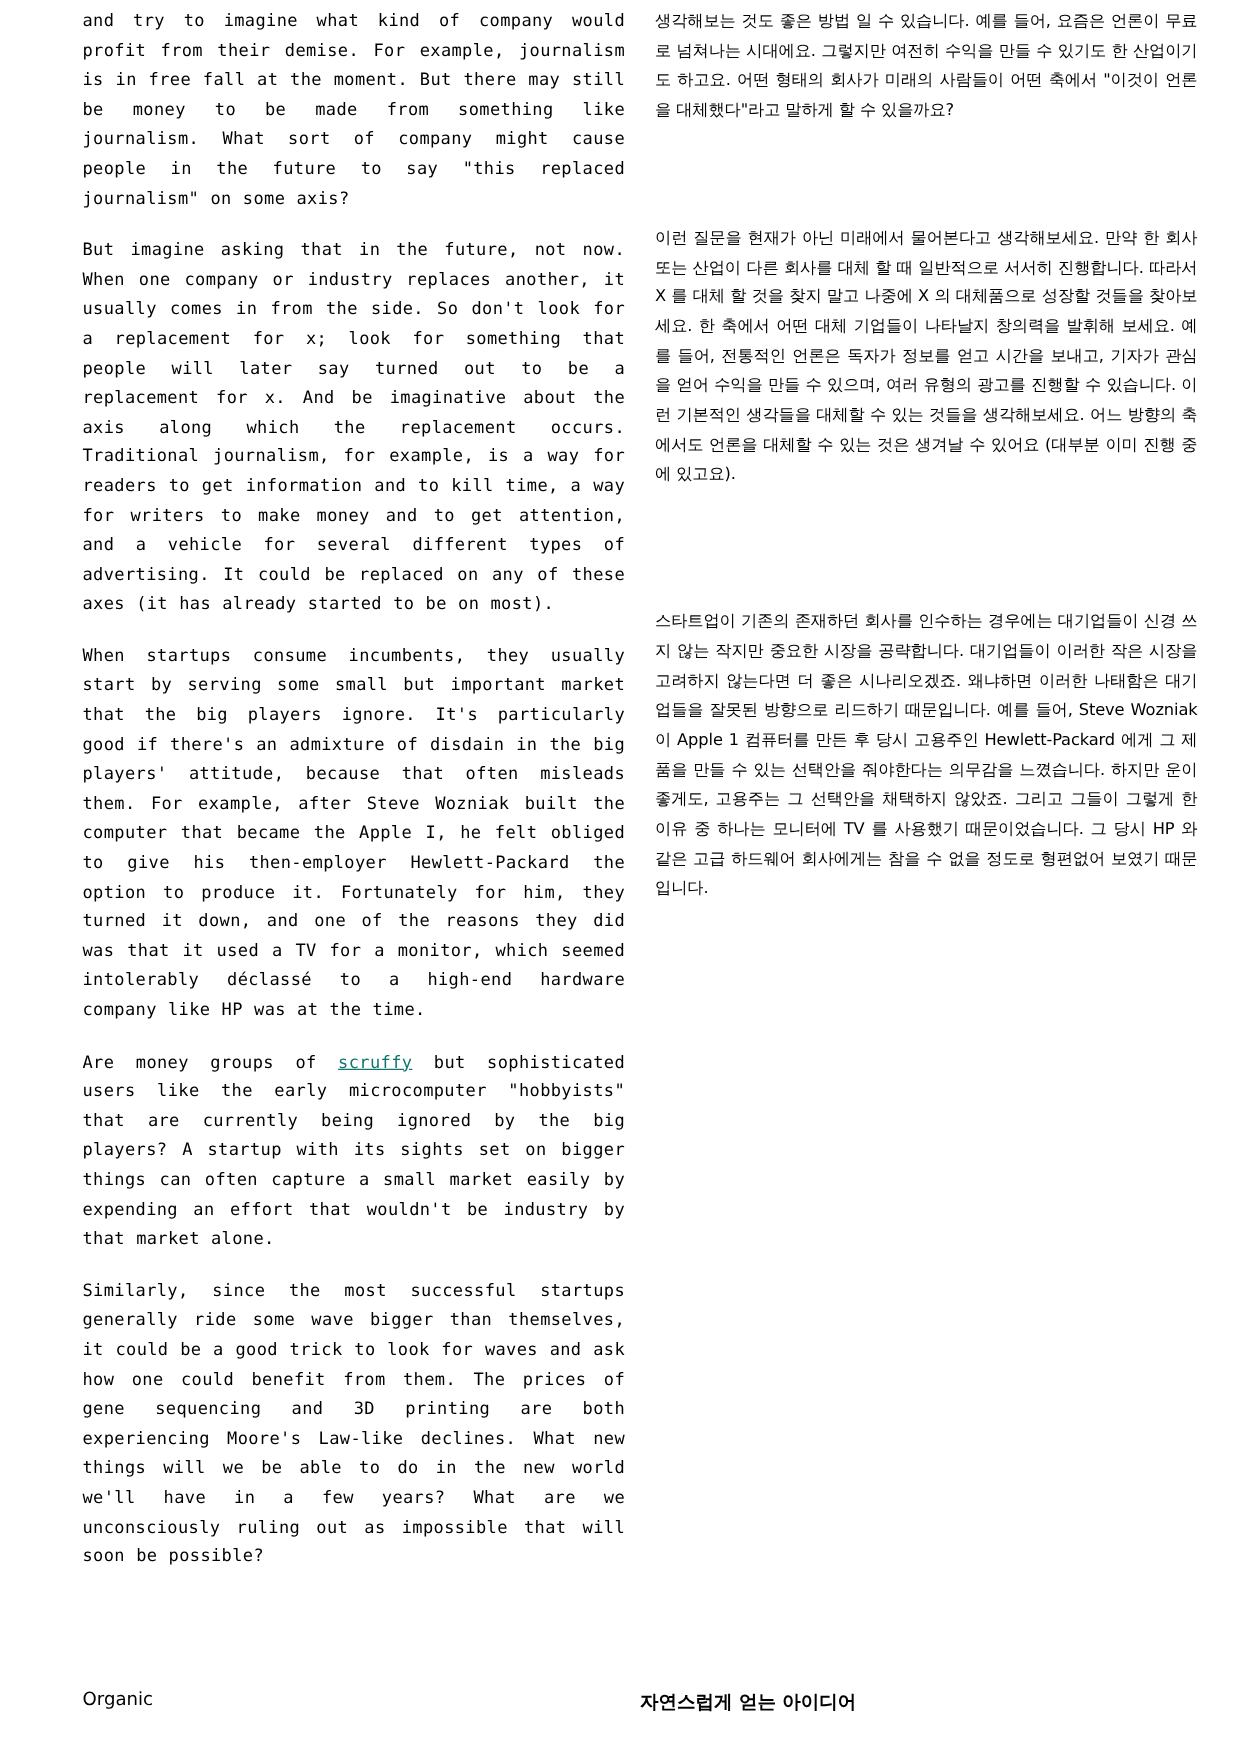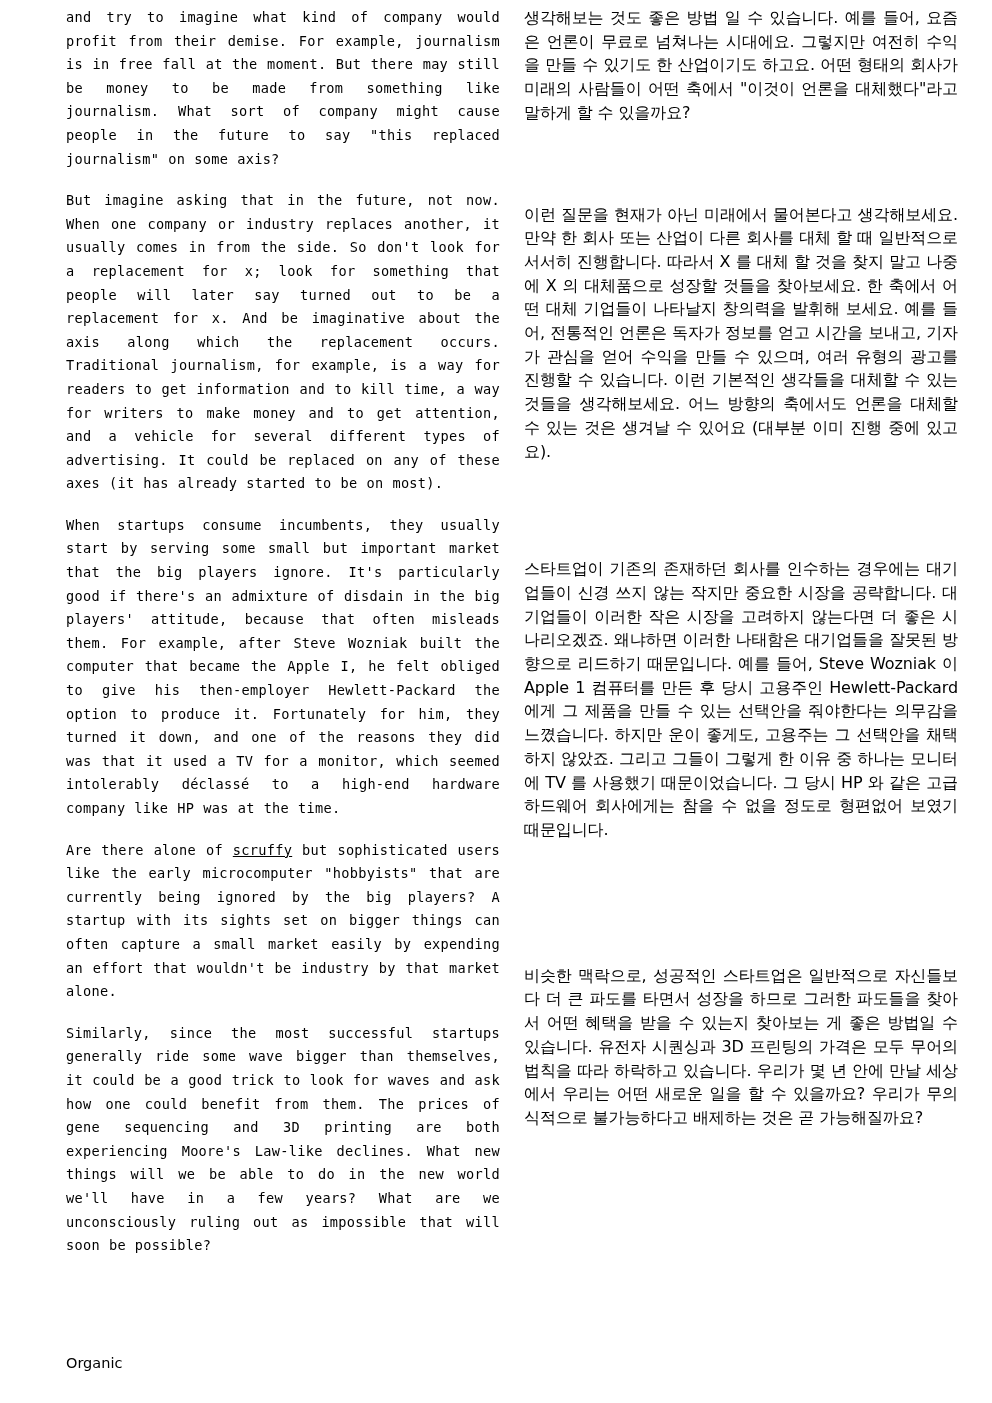--- a/index.html
+++ b/index.html
@@ -46,30 +46,30 @@
     letter-spacing: 0.2px;
     word-spacing: 0.5px;
   }
   .col-left p.para {
     font-family: "DejaVu Sans Mono", monospace;
     font-size: 13.6px;
     letter-spacing: 0.3px;
   }
   .col-right p.para {
     font-family: "DejaVu Sans", sans-serif;
-    font-size: 16px;
+    font-size: 13px;
     line-height: 23.7px;
     letter-spacing: -0.1px;
     word-spacing: 0px;
   }
   .spacer-block {
     display: block;
   }
   a.inline-link {
-    color: #000000;
+    color: #0f766e;
     text-decoration: underline;
   }
   .footer-row {
     position: absolute;
     left: 50px;
     right: 50px;
     bottom: 32px;
     display: flex;
     flex-direction: row;
   }
@@ -90,34 +90,34 @@
 <body>
 
 <div class="page">
 
   <div class="columns">
 
     <div class="col col-left">
       <p class="para">and try to imagine what kind of company would profit from their demise. For example, journalism is in free fall at the moment. But there may still be money to be made from something like journalism. What sort of company might cause people in the future to say "this replaced journalism" on some axis?</p>
       <p class="para">But imagine asking that in the future, not now. When one company or industry replaces another, it usually comes in from the side. So don't look for a replacement for x; look for something that people will later say turned out to be a replacement for x. And be imaginative about the axis along which the replacement occurs. Traditional journalism, for example, is a way for readers to get information and to kill time, a way for writers to make money and to get attention, and a vehicle for several different types of advertising. It could be replaced on any of these axes (it has already started to be on most).</p>
       <p class="para">When startups consume incumbents, they usually start by serving some small but important market that the big players ignore. It's particularly good if there's an admixture of disdain in the big players' attitude, because that often misleads them. For example, after Steve Wozniak built the computer that became the Apple I, he felt obliged to give his then-employer Hewlett-Packard the option to produce it. Fortunately for him, they turned it down, and one of the reasons they did was that it used a TV for a monitor, which seemed intolerably déclassé to a high-end hardware company like HP was at the time.</p>
-      <p class="para"><span>Are there alone of </span><a class="inline-link" href="#">scruffy</a><span> but sophisticated users like the early microcomputer "hobbyists" that are currently being ignored by the big players? A startup with its sights set on bigger things can often capture a small market easily by expending an effort that wouldn't be industry by that market alone.</span></p>
+      <p class="para"><span>Are money groups of </span><a class="inline-link" href="#">scruffy</a><span> but sophisticated users like the early microcomputer "hobbyists" that are currently being ignored by the big players? A startup with its sights set on bigger things can often capture a small market easily by expending an effort that wouldn't be industry by that market alone.</span></p>
       <p class="para">Similarly, since the most successful startups generally ride some wave bigger than themselves, it could be a good trick to look for waves and ask how one could benefit from them. The prices of gene sequencing and 3D printing are both experiencing Moore's Law-like declines. What new things will we be able to do in the new world we'll have in a few years? What are we unconsciously ruling out as impossible that will soon be possible?</p>
     </div>
 
     <div class="col col-right">
       <p class="para">생각해보는 것도 좋은 방법 일 수 있습니다. 예를 들어, 요즘은 언론이 무료로 넘쳐나는 시대에요. 그렇지만 여전히 수익을 만들 수 있기도 한 산업이기도 하고요. 어떤 형태의 회사가 미래의 사람들이 어떤 축에서 "이것이 언론을 대체했다"라고 말하게 할 수 있을까요?</p>
       <div class="spacer-block" style="height:60px"></div>
       <p class="para">이런 질문을 현재가 아닌 미래에서 물어본다고 생각해보세요. 만약 한 회사 또는 산업이 다른 회사를 대체 할 때 일반적으로 서서히 진행합니다. 따라서 X 를 대체 할 것을 찾지 말고 나중에 X 의 대체품으로 성장할 것들을 찾아보세요. 한 축에서 어떤 대체 기업들이 나타날지 창의력을 발휘해 보세요. 예를 들어, 전통적인 언론은 독자가 정보를 얻고 시간을 보내고, 기자가 관심을 얻어 수익을 만들 수 있으며, 여러 유형의 광고를 진행할 수 있습니다. 이런 기본적인 생각들을 대체할 수 있는 것들을 생각해보세요. 어느 방향의 축에서도 언론을 대체할 수 있는 것은 생겨날 수 있어요 (대부분 이미 진행 중에 있고요).</p>
       <div class="spacer-block" style="height:76px"></div>
       <p class="para">스타트업이 기존의 존재하던 회사를 인수하는 경우에는 대기업들이 신경 쓰지 않는 작지만 중요한 시장을 공략합니다. 대기업들이 이러한 작은 시장을 고려하지 않는다면 더 좋은 시나리오겠죠. 왜냐하면 이러한 나태함은 대기업들을 잘못된 방향으로 리드하기 때문입니다. 예를 들어, Steve Wozniak 이 Apple 1 컴퓨터를 만든 후 당시 고용주인 Hewlett-Packard 에게 그 제품을 만들 수 있는 선택안을 줘야한다는 의무감을 느꼈습니다. 하지만 운이 좋게도, 고용주는 그 선택안을 채택하지 않았죠. 그리고 그들이 그렇게 한 이유 중 하나는 모니터에 TV 를 사용했기 때문이었습니다. 그 당시 HP 와 같은 고급 하드웨어 회사에게는 참을 수 없을 정도로 형편없어 보였기 때문입니다.</p>
       <div class="spacer-block" style="height:26px"></div>
       <div class="spacer-block" style="height:78px"></div>
-      <p class="para">비슷한 맥락으로, 성공적인 스타트업은 일반적으로 자신들보다 더 큰 파도를 타면서 성장을 하므로 그러한 파도들을 찾아서 어떤 혜택을 받을 수 있는지 찾아보는 게 좋은 방법일 수 있습니다. 유전자 시퀀싱과 3D 프린팅의 가격은 모두 무어의 법칙을 따라 하락하고 있습니다. 우리가 몇 년 안에 만날 세상에서 우리는 어떤 새로운 일을 할 수 있을까요? 우리가 무의식적으로 불가능하다고 배제하는 것은 곧 가능해질까요?</p>
     </div>
 
   </div>
 
   <div class="footer-row">
     <div class="footer-left">Organic</div>
+    <div class="footer-right">자연스럽게 얻는 아이디어</div>
   </div>
 
 </div>
 
 </body></html>

